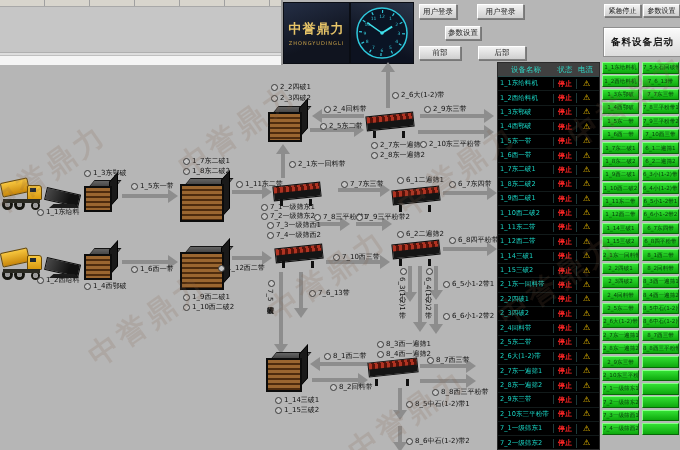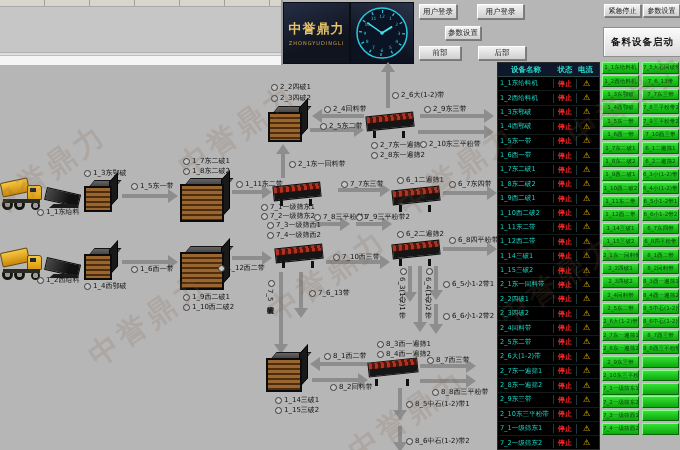--- a/index.html
+++ b/index.html
@@ -27,21 +27,21 @@
     font-family:inherit;padding:0;white-space:nowrap;}
   .ubtn{font-size:7px;}
   .estop{position:absolute;left:559px;top:12px;width:35px;height:35px;border-radius:50%;
     background:radial-gradient(circle at 35% 30%,#ff5a4a,#e00000 60%,#b00000);border:1px solid #7a0808;
     color:#5c0000;font-size:6.5px;font-weight:bold;display:flex;align-items:center;justify-content:center;}
   .ptitle{position:absolute;left:603px;top:27px;width:77px;height:28px;background:linear-gradient(#fbfbfb,#dcdcdc);
     border:1px solid #8f8f8f;box-shadow:inset 1px 1px 0 #fff;display:flex;align-items:center;justify-content:center;
     font-size:9.5px;font-weight:bold;letter-spacing:1px;color:#111;white-space:nowrap;overflow:hidden;}
   
   .dtable{position:absolute;left:497px;top:62px;width:101px;bottom:0;background:#000;border:1px solid #2a2a2a;}
-  .thead{display:flex;height:13px;background:#0f172a;color:#2fd4c4;font-size:7.5px;font-weight:bold;
+  .thead{display:flex;height:13px;background:#404040;color:#2fd4c4;font-size:7.5px;font-weight:normal;
     align-items:center;border-bottom:1px solid #2a4a4a;}
   .th1{width:56px;text-align:center;}.th2{width:22px;text-align:center;}.th3{width:19px;text-align:center;}
   .trow{display:flex;height:13.39px;align-items:center;border-bottom:1px solid #121a1a;}
   .tname{width:56px;color:#19d2c2;font-size:6.6px;padding-left:2px;white-space:nowrap;overflow:hidden;
     border-right:1px solid #1d3a3a;box-sizing:border-box;}
   .tstat{width:22px;color:#ff2626;font-size:7px;font-weight:bold;text-align:center;border-right:1px solid #1d3a3a;}
   .tcur{width:19px;color:#ffcc00;font-size:8px;text-align:center;line-height:8px;}
   
   .ggrid{position:absolute;left:602px;top:62px;width:78px;bottom:0;display:grid;
     grid-template-columns:37px 37px;grid-auto-rows:13.39px;column-gap:3px;align-content:start;}

